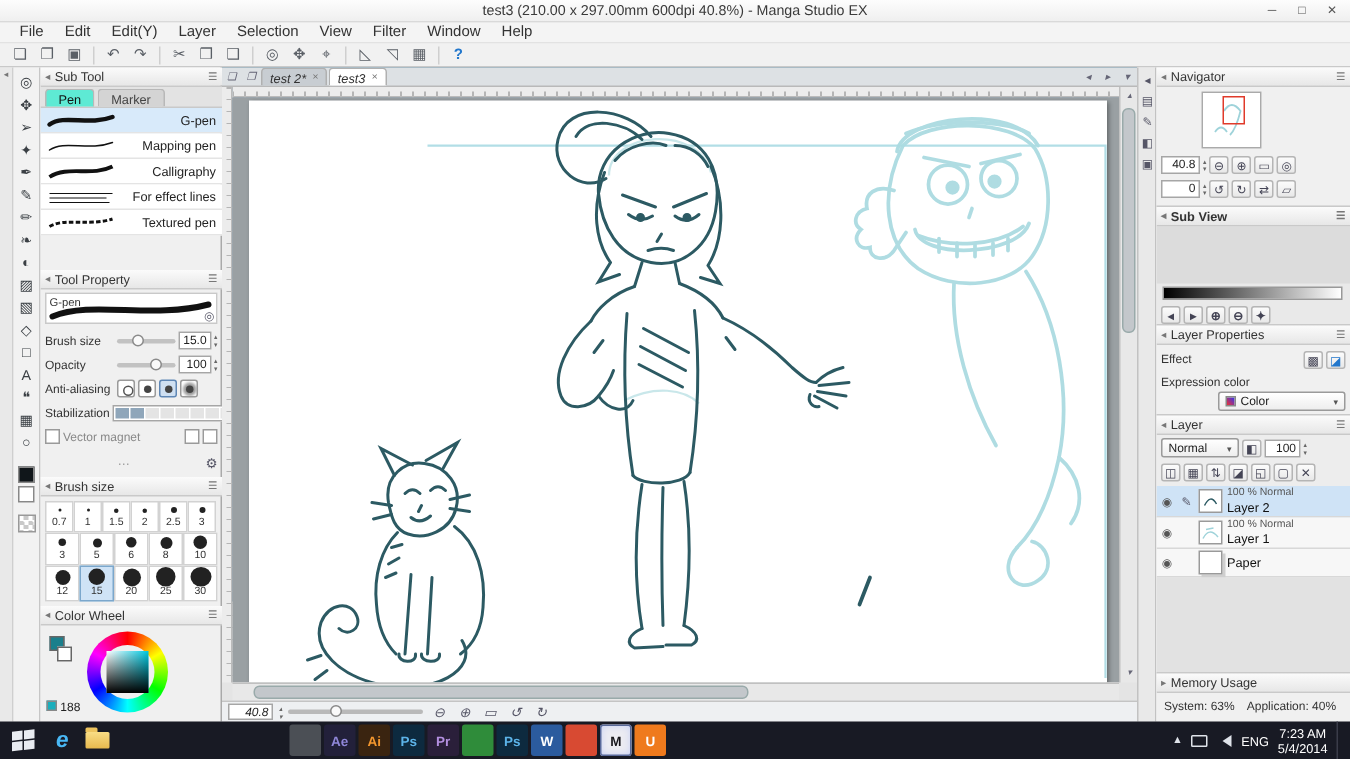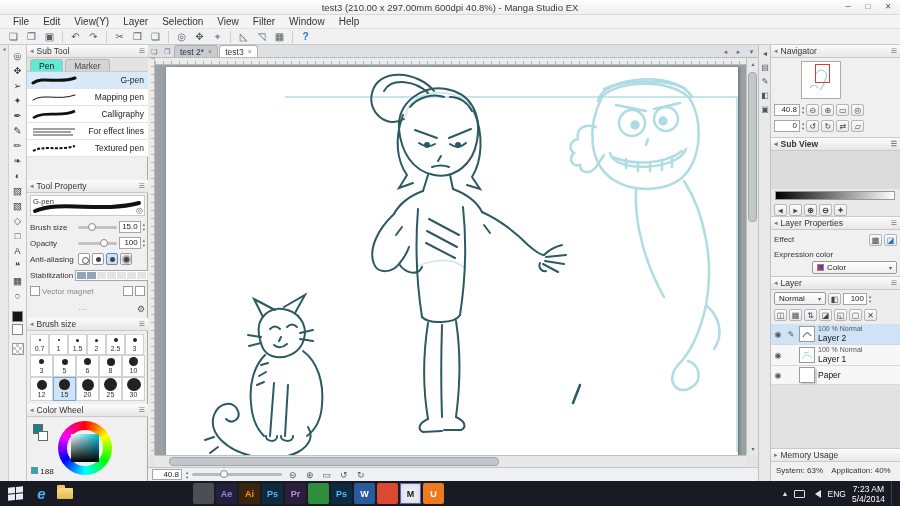--- a/index.html
+++ b/index.html
@@ -68,21 +68,21 @@
            background:conic-gradient(#f00,#ff0,#0f0,#0ff,#00f,#f0f,#f00); }
   .wheel .hole { position:absolute; left:9px; top:9px; width:36px; height:36px; border-radius:50%; background:#f0f0f0; }
   .wheel .sv { position:absolute; left:13px; top:13px; width:28px; height:28px;
                background:linear-gradient(to top,#000,rgba(0,0,0,0)), linear-gradient(to right,#fff,#00c8e0); }
   .cwread { position:absolute; left:4px; top:63px; display:flex; gap:6px; align-items:flex-start; font-size:8px; color:#222;flex-direction:column; }
   .cwread .csq { width:7px; height:7px; border:1px solid #888; background:#19aebc; display:inline-block; }
   .cwfg { position:absolute; left:6px; top:20px; width:10px; height:10px; background:#1b7f8c; border:1px solid #666; }
   .cwbg { position:absolute; left:11px; top:27px; width:10px; height:10px; background:#fff; border:1px solid #666; }
 
   
-  .canvas { left:148px; top:0; width:610px; height:356px; background:#0c4a6e; }
+  .canvas { left:148px; top:0; width:610px; height:356px; background:#0c4a6e;font-style:italic; }
   .tabbar { position:absolute; left:0; top:0; width:610px; height:13px; background:#dde1e4; border-bottom:1px solid #b9b9b9; display:flex; align-items:flex-end; }
   .tmini { width:13px; height:11px; font-size:7px; line-height:11px; text-align:center; color:#667; }
   .ctab { display:flex; align-items:center; gap:4px; height:12px; padding:0 5px; font-size:8.5px; border:1px solid #b0b0b0; border-bottom:none; border-radius:3px 3px 0 0; background:#c8cdd2; color:#333; margin-right:1px; }
   .ctab.on { background:#fff; }
   .ctab .x { font-size:7px; color:#777; }
   .tabsp { flex:1; }
   .rulerT { position:absolute; left:7px; top:13px; width:591px; height:7px; background:#ececec; border-bottom:1px solid #bbb;
             background-image:repeating-linear-gradient(to right,#b5b5b5 0 1px,transparent 1px 8px); background-size:100% 4px; background-position:0 3px; background-repeat:no-repeat; }
   .rulerL { position:absolute; left:0; top:13px; width:7px; height:397px; background:#ececec; border-right:1px solid #bbb;
             background-image:repeating-linear-gradient(to bottom,#b5b5b5 0 1px,transparent 1px 8px); background-size:4px 100%; background-position:3px 0; background-repeat:no-repeat; }
@@ -155,21 +155,21 @@
     <div class="winctl">
       <span>─</span>
       <span>□</span>
       <span>✕</span>
     </div>
   </div>
 
   <div class="abs menubar">
     <span>File</span>
     <span>Edit</span>
-    <span>View(Y)</span>
+    <span>Edit(Y)</span>
     <span>Layer</span>
     <span>Selection</span>
     <span>View</span>
     <span>Filter</span>
     <span>Window</span>
     <span>Help</span>
   </div>
 
   <div class="abs toolbarrow">
     <span class="tbi">❏</span>

